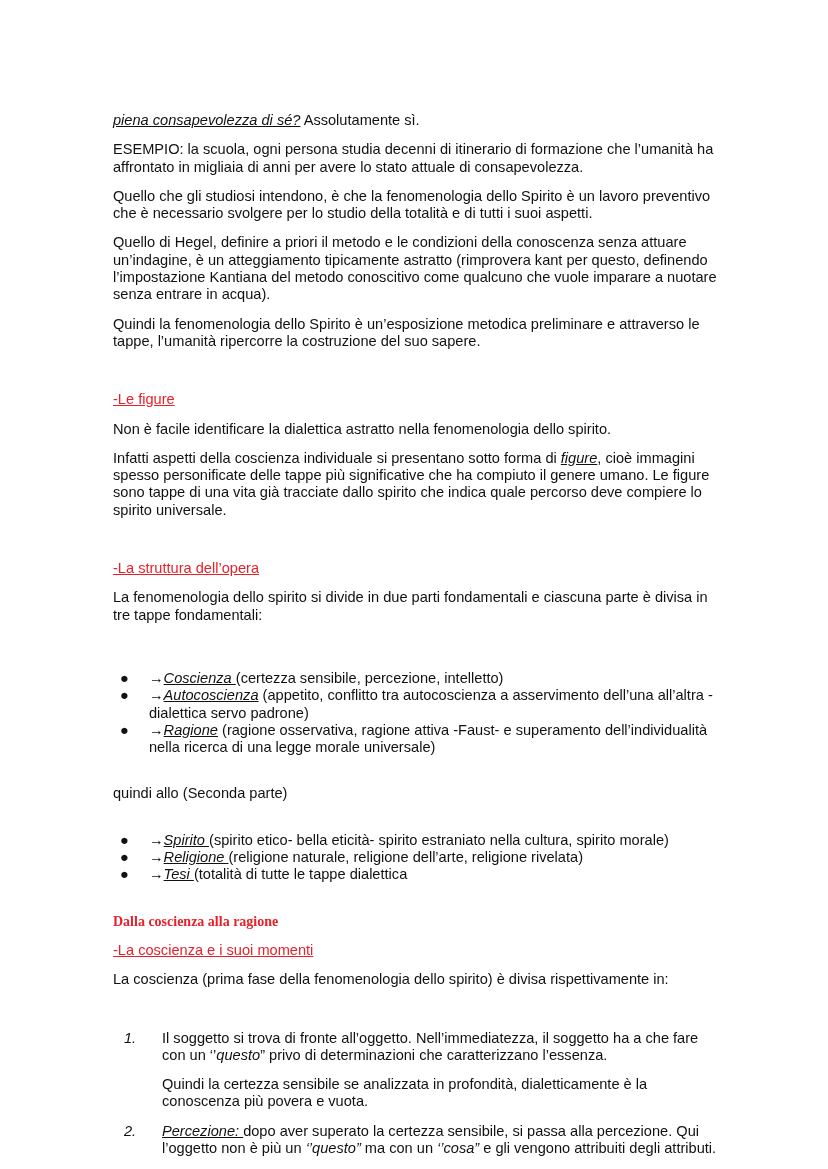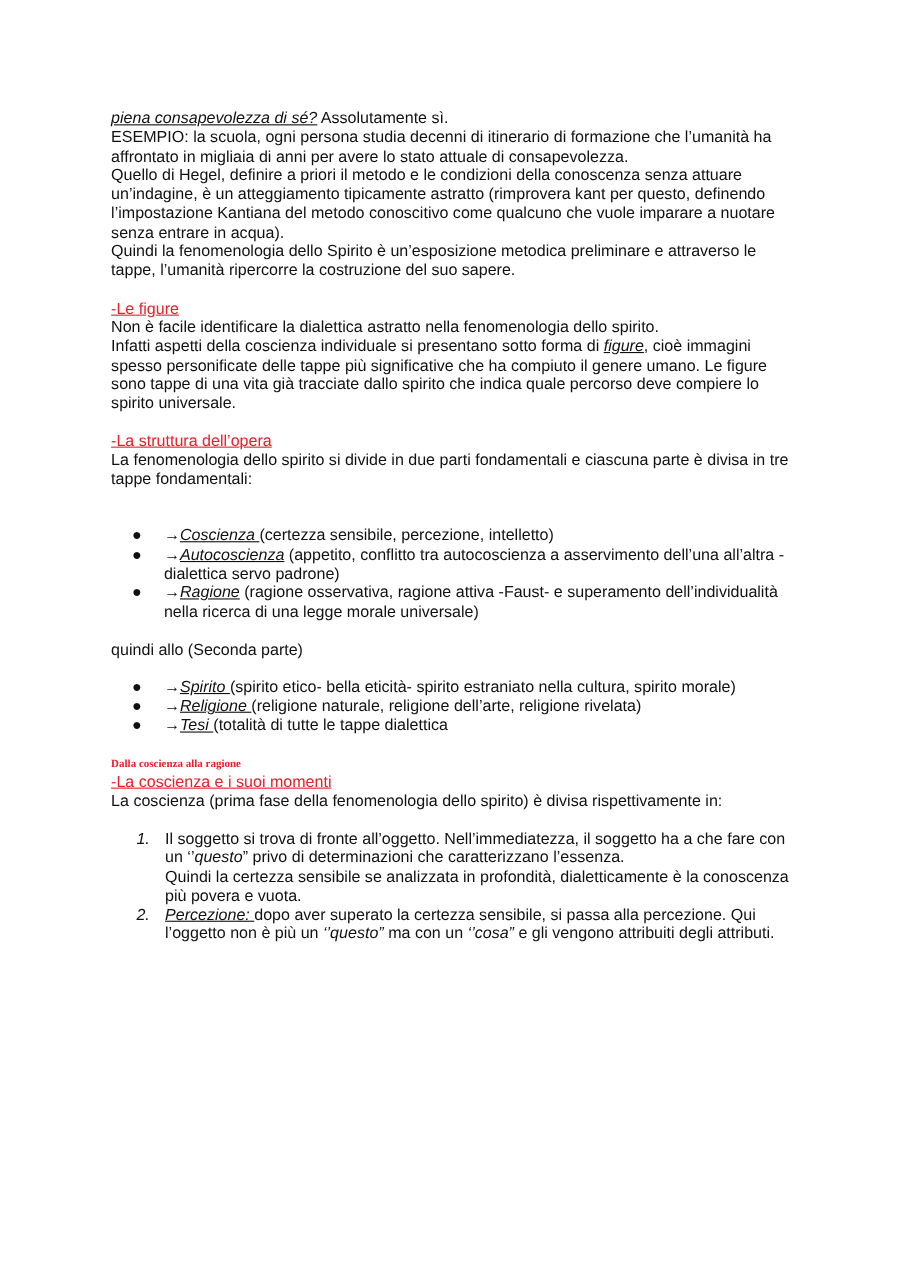--- a/index.html
+++ b/index.html
@@ -17,34 +17,34 @@
     }
     .page {
       position: absolute;
       left: 101px;
       top: 100px;
       width: 630px;
       font-size: 14.6px;
       line-height: 17.3px;
     }
     p {
-      margin: 0;
+      margin: 12px;
     }
     .gap {
       height: 17px;
     }
     .red {
       color: #e8202a;
       text-decoration: underline;
     }
     .heading-serif {
       font-family: "Liberation Serif", serif;
       font-weight: bold;
       color: #e8202a;
-      font-size: 10px;
+      font-size: 14px;
     }
     .iu {
       font-style: italic;
       text-decoration: underline;
     }
     .i {
       font-style: italic;
     }
     ul.bullets {
       list-style: none;
@@ -76,20 +76,21 @@
       font-style: italic;
     }
   </style>
 </head>
 <body>
 
 <div class="page">
 
   <p><span class="iu">piena consapevolezza di sé?</span><span> Assolutamente sì.</span></p>
   <p>ESEMPIO: la scuola, ogni persona studia decenni di itinerario di formazione che l’umanità ha affrontato in migliaia di anni per avere lo stato attuale di consapevolezza.</p>
+  <p>Quello che gli studiosi intendono, è che la fenomenologia dello Spirito è un lavoro preventivo che è necessario svolgere per lo studio della totalità e di tutti i suoi aspetti.</p>
   <p>Quello di Hegel, definire a priori il metodo e le condizioni della conoscenza senza attuare un’indagine, è un atteggiamento tipicamente astratto (rimprovera kant per questo, definendo l’impostazione Kantiana del metodo conoscitivo come qualcuno che vuole imparare a nuotare senza entrare in acqua).</p>
   <p>Quindi la fenomenologia dello Spirito è un’esposizione metodica preliminare e attraverso le tappe, l’umanità ripercorre la costruzione del suo sapere.</p>
 
   <div class="gap"></div>
 
   <p class="red">-Le figure</p>
   <p>Non è facile identificare la dialettica astratto nella fenomenologia dello spirito.</p>
   <p><span>Infatti aspetti della coscienza individuale si presentano sotto forma di </span><span class="iu">figure</span><span>, cioè immagini spesso personificate delle tappe più significative che ha compiuto il genere umano. Le figure sono tappe di una vita già tracciate dallo spirito che indica quale percorso deve compiere lo spirito universale.</span></p>
 
   <div class="gap"></div>

